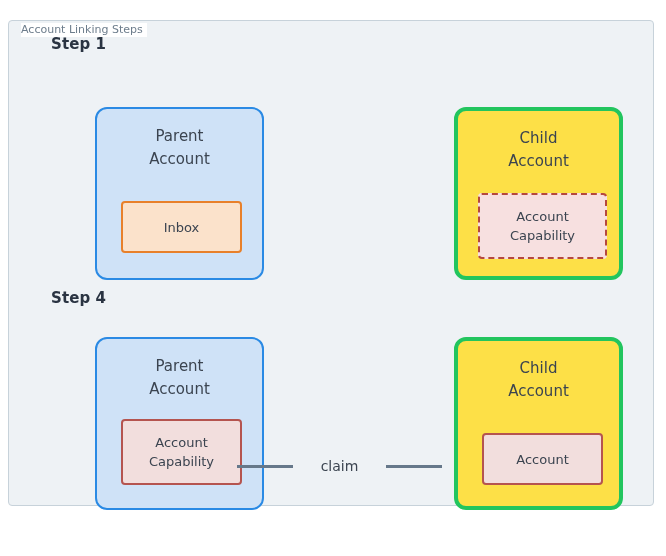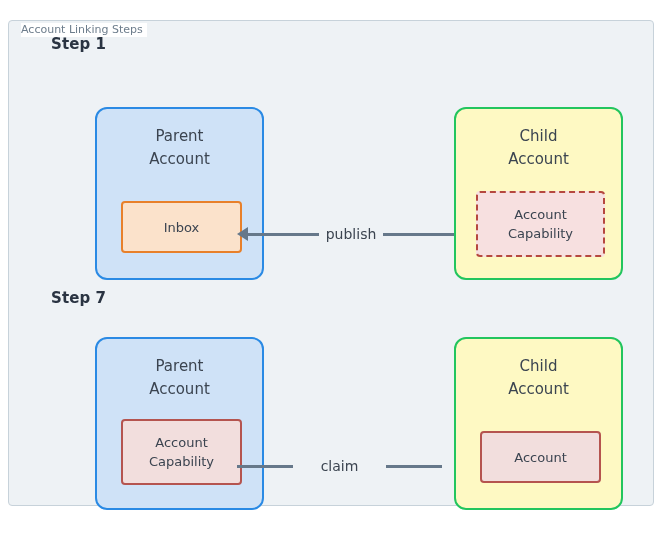--- a/index.html
+++ b/index.html
@@ -61,22 +61,22 @@
   .account-box {
     position: absolute;
     box-sizing: border-box;
     border-radius: 12px;
   }
   .account-box.parent {
     background: #cfe2f7;
     border: 2px solid #2a8ae4;
   }
   .account-box.child {
-    background: #fef9c3;
-    border: 2px solid #22c55e;
+    background: #fde047;
+    border: 4px solid #22c55e;
   }
   .account-title {
     position: absolute;
     left: 0;
     right: 0;
     top: 16px;
     text-align: center;
     font-size: 15px;
     line-height: 23px;
     color: #3b4450;
@@ -152,40 +152,34 @@
     <div class="step-label">Step 1</div>
 
     <div class="account-box parent" style="left:86px; top:72px; width:169px; height:173px;">
       <div class="account-title">Parent
 Account</div>
       <div class="inner-box inbox" style="left:24px; top:92px; width:121px; height:52px;">
         <span>Inbox</span>
       </div>
     </div>
 
-    <div class="arrow-row" style="left:228px; top:188px; width:217px;">
-      <div class="arrow-head left"></div>
-      <div class="arrow-seg"></div>
-      <div class="arrow-label">publish</div>
-      <div class="arrow-seg"></div>
-    </div>
 
     <div class="account-box child" style="left:445px; top:72px; width:169px; height:173px;">
       <div class="account-title">Child
 Account</div>
       <div class="inner-box capability-dashed" style="left:20px; top:82px; width:129px; height:66px;">
         <span>Account
 Capability</span>
       </div>
     </div>
   </div>
 
   <div class="step-section" id="step-2-section">
 
-    <div class="step-label">Step 7</div>
+    <div class="step-label">Step 4</div>
 
     <div class="account-box parent" style="left:86px; top:48px; width:169px; height:173px;">
       <div class="account-title">Parent
 Account</div>
       <div class="inner-box capability-solid" style="left:24px; top:80px; width:121px; height:66px;">
         <span>Account
 Capability</span>
       </div>
     </div>
 

